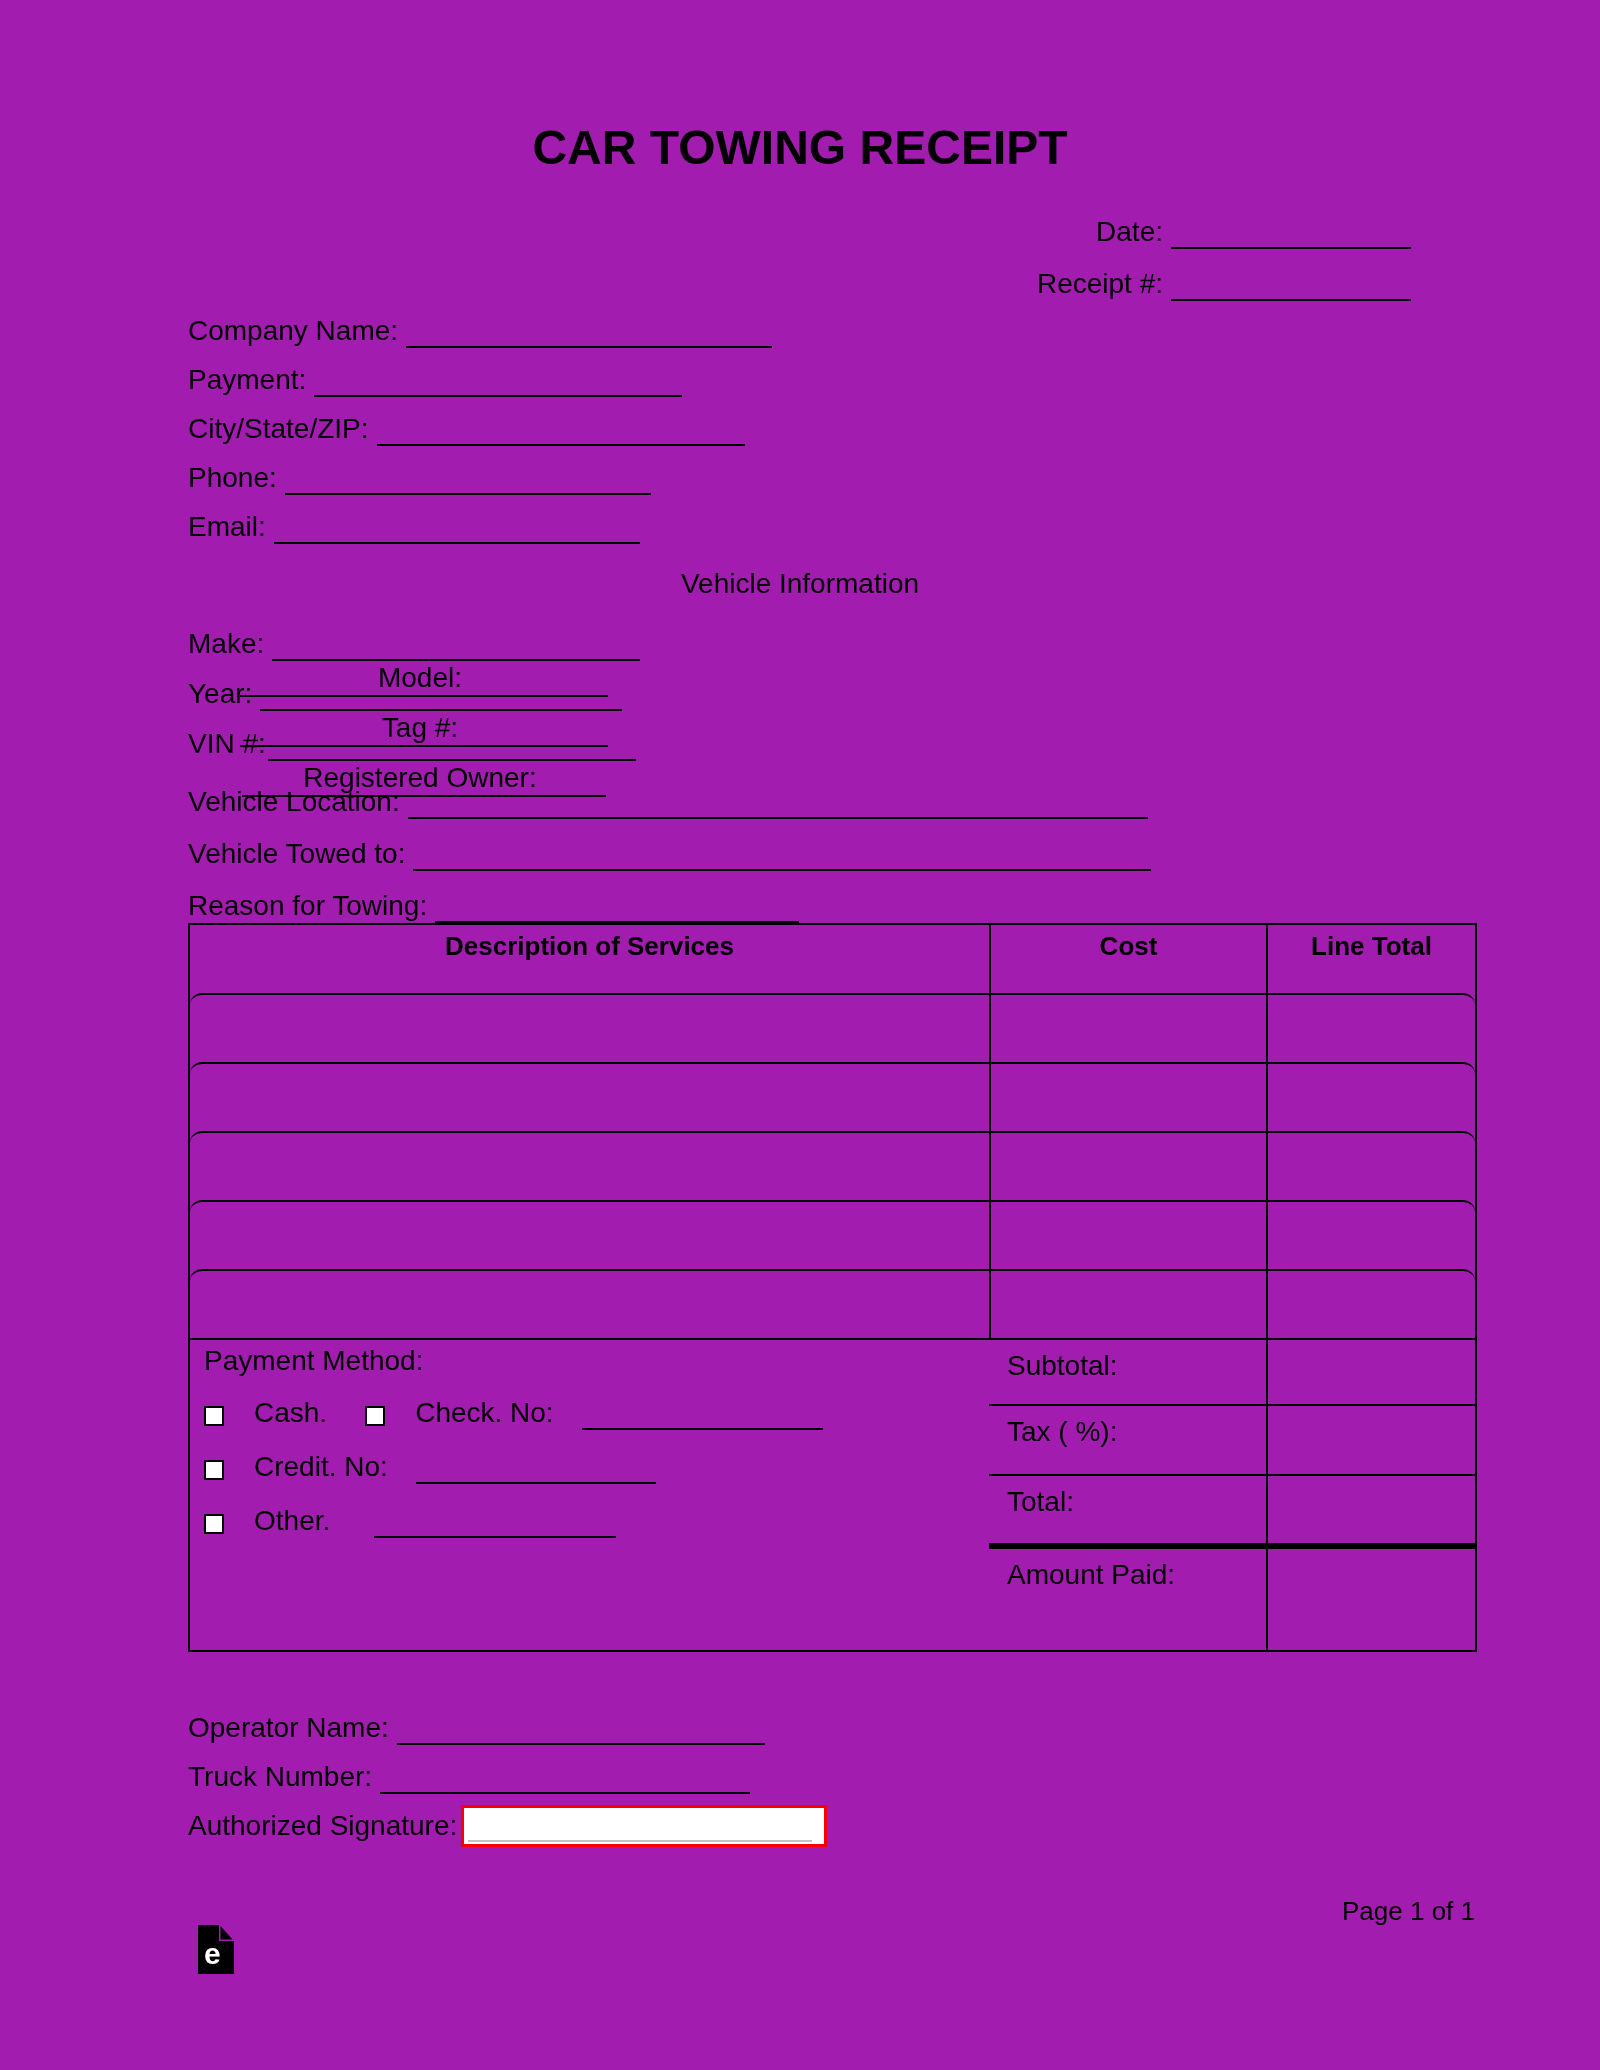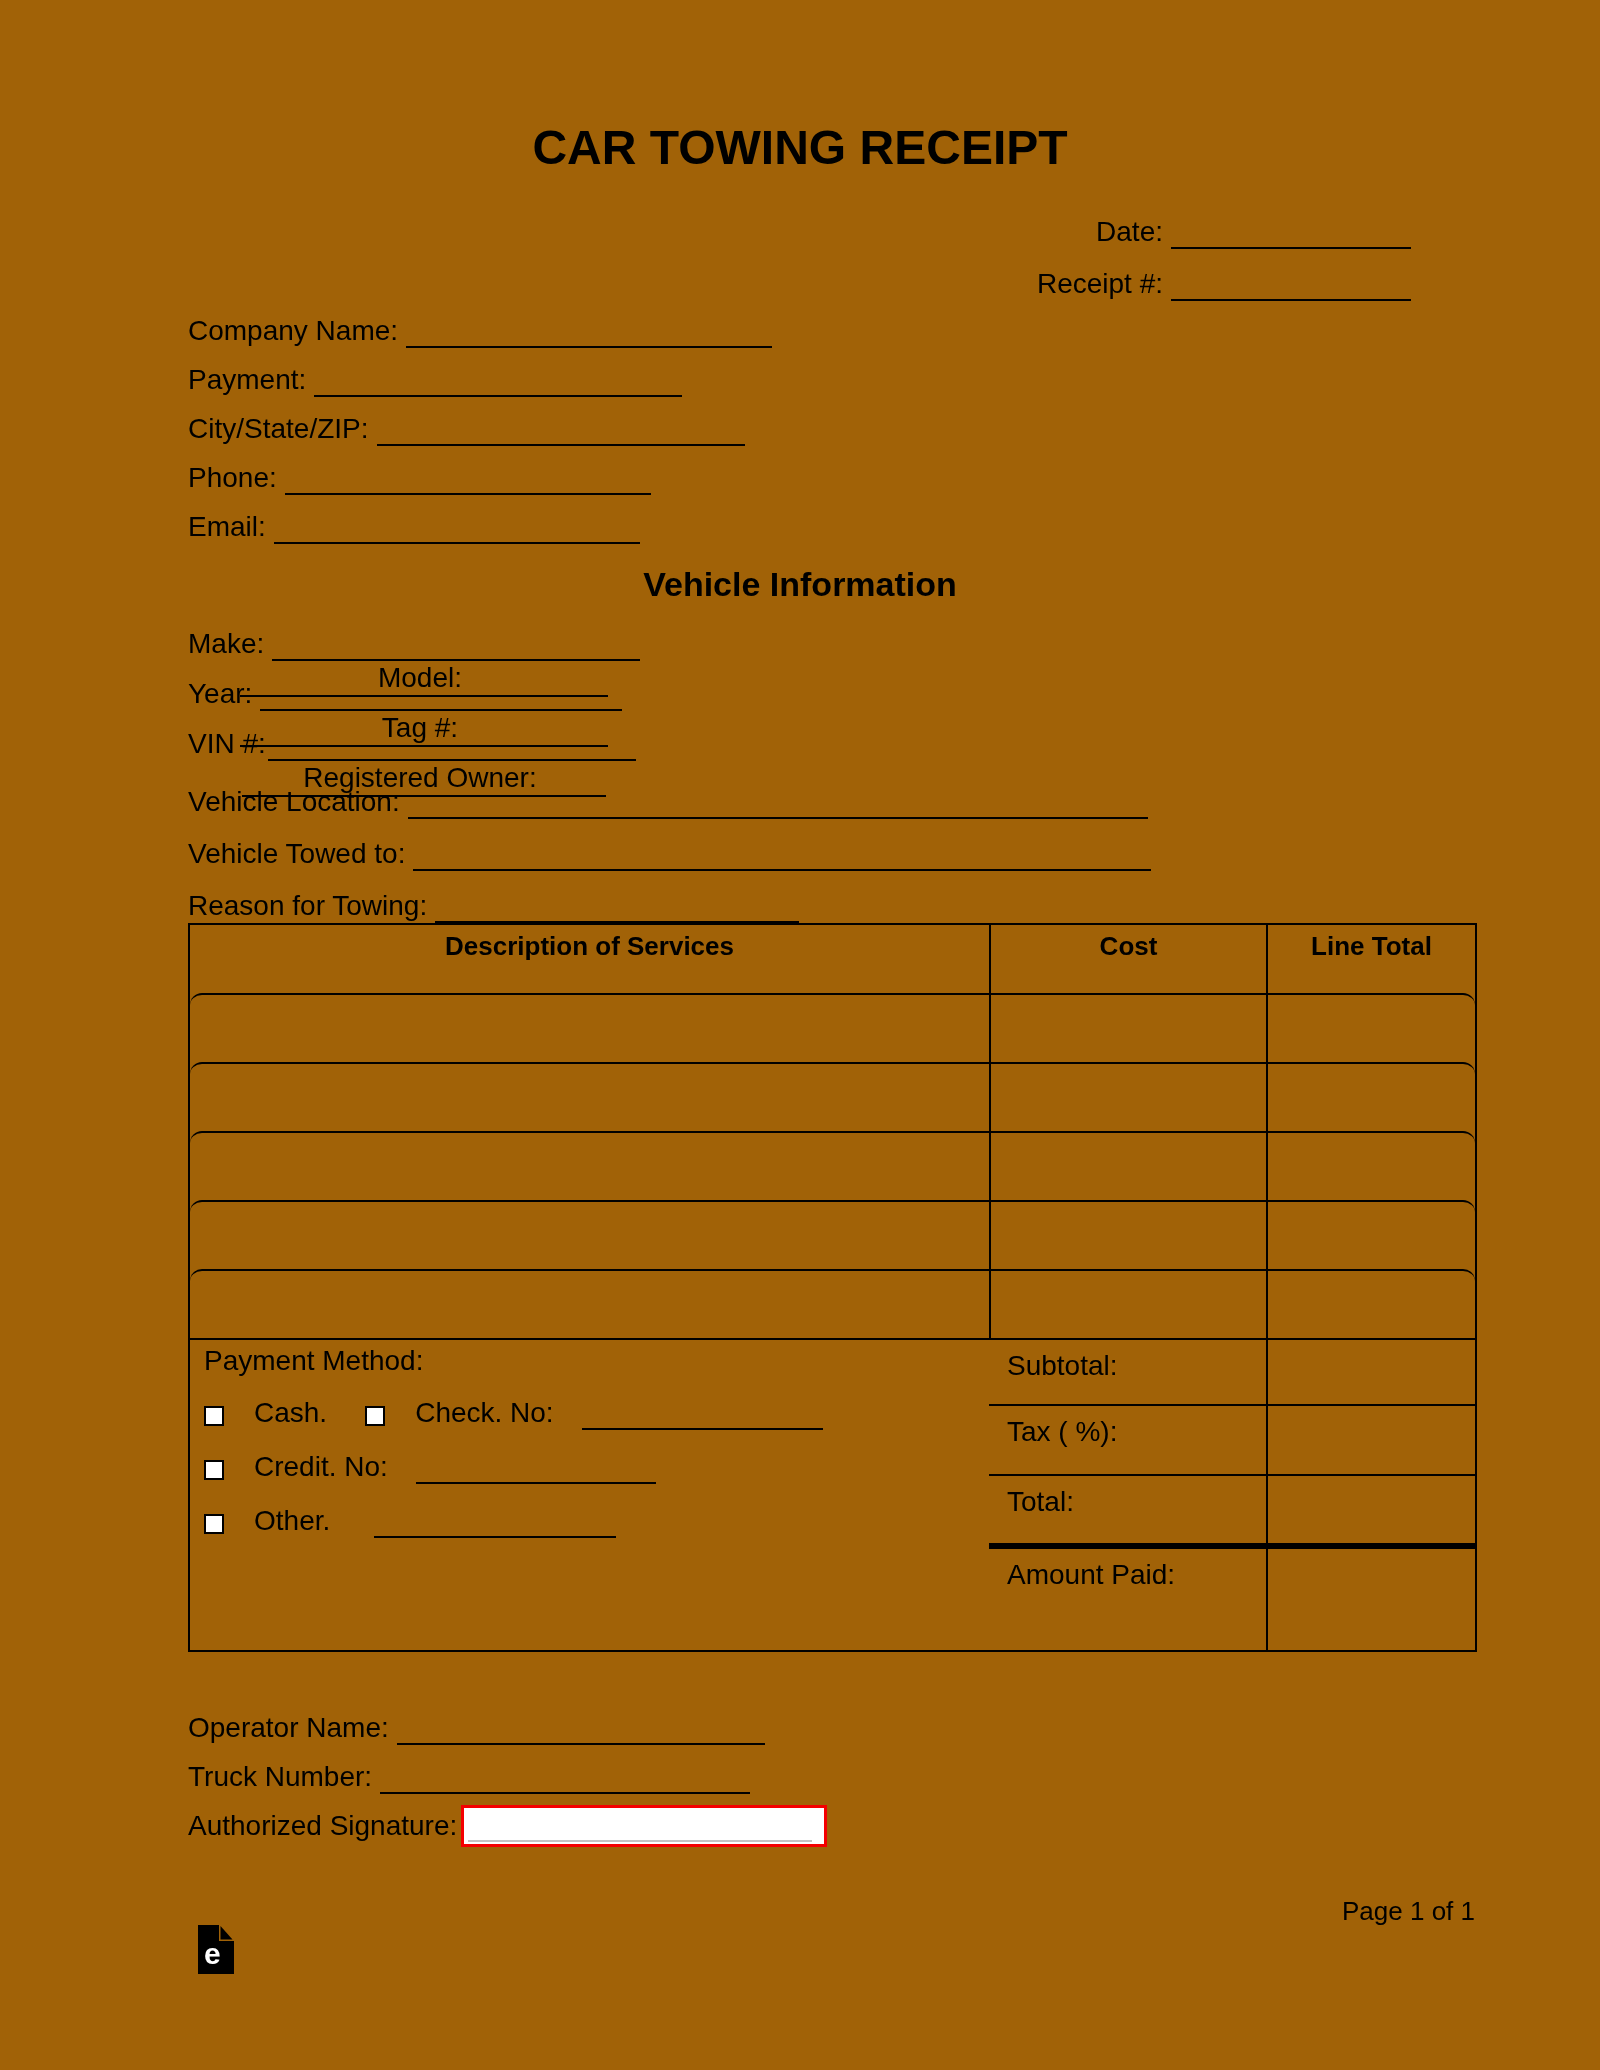--- a/index.html
+++ b/index.html
@@ -1,21 +1,21 @@
 <!DOCTYPE html>
 <html style="--sig-red: #f40000;"><head>
 <meta charset="utf-8">
 <style>
   * { box-sizing: border-box; margin: 0; padding: 0; }
   html, body { background: #ffffff; }
   .page {
     position: relative;
     width: 1600px;
     height: 2070px;
-    background: #a16207;
+    background: #a21caf;
     font-family: "Liberation Sans", sans-serif;
     font-size: 28px;
     color: #000;
     overflow: hidden;
   }
   .lbl { line-height: 34px; white-space: pre; }
   .bl {
     display: inline-block;
     height: 34px;
     border-bottom: 2px solid #000;
@@ -33,21 +33,21 @@
   .meta { position: absolute; top: 206px; right: 189px; }
   .meta .frow { justify-content: flex-end; height: 52px; }
 
   
   .company { position: absolute; left: 188px; top: 306px; }
   .company .frow { height: 49px; }
 
   
   .veh-heading {
     position: absolute; top: 564px; left: 0; width: 100%;
-    text-align: center; font-size: 34px; font-weight: bold; line-height: 40px;
+    text-align: center; font-size: 28px; font-weight: normal; line-height: 40px;
   }
   .veh-pairs { position: absolute; left: 188px; top: 627px; }
   .veh-pairs .frow { height: 50px; flex-direction: column; }
   .pair-col1 { display: flex; width: 464px; }
   .veh-long { position: absolute; left: 188px; top: 776px; }
   .veh-long .frow { height: 52px; }
 
   
   .svc-table {
     position: absolute; left: 188px; top: 923px; width: 1289px;

